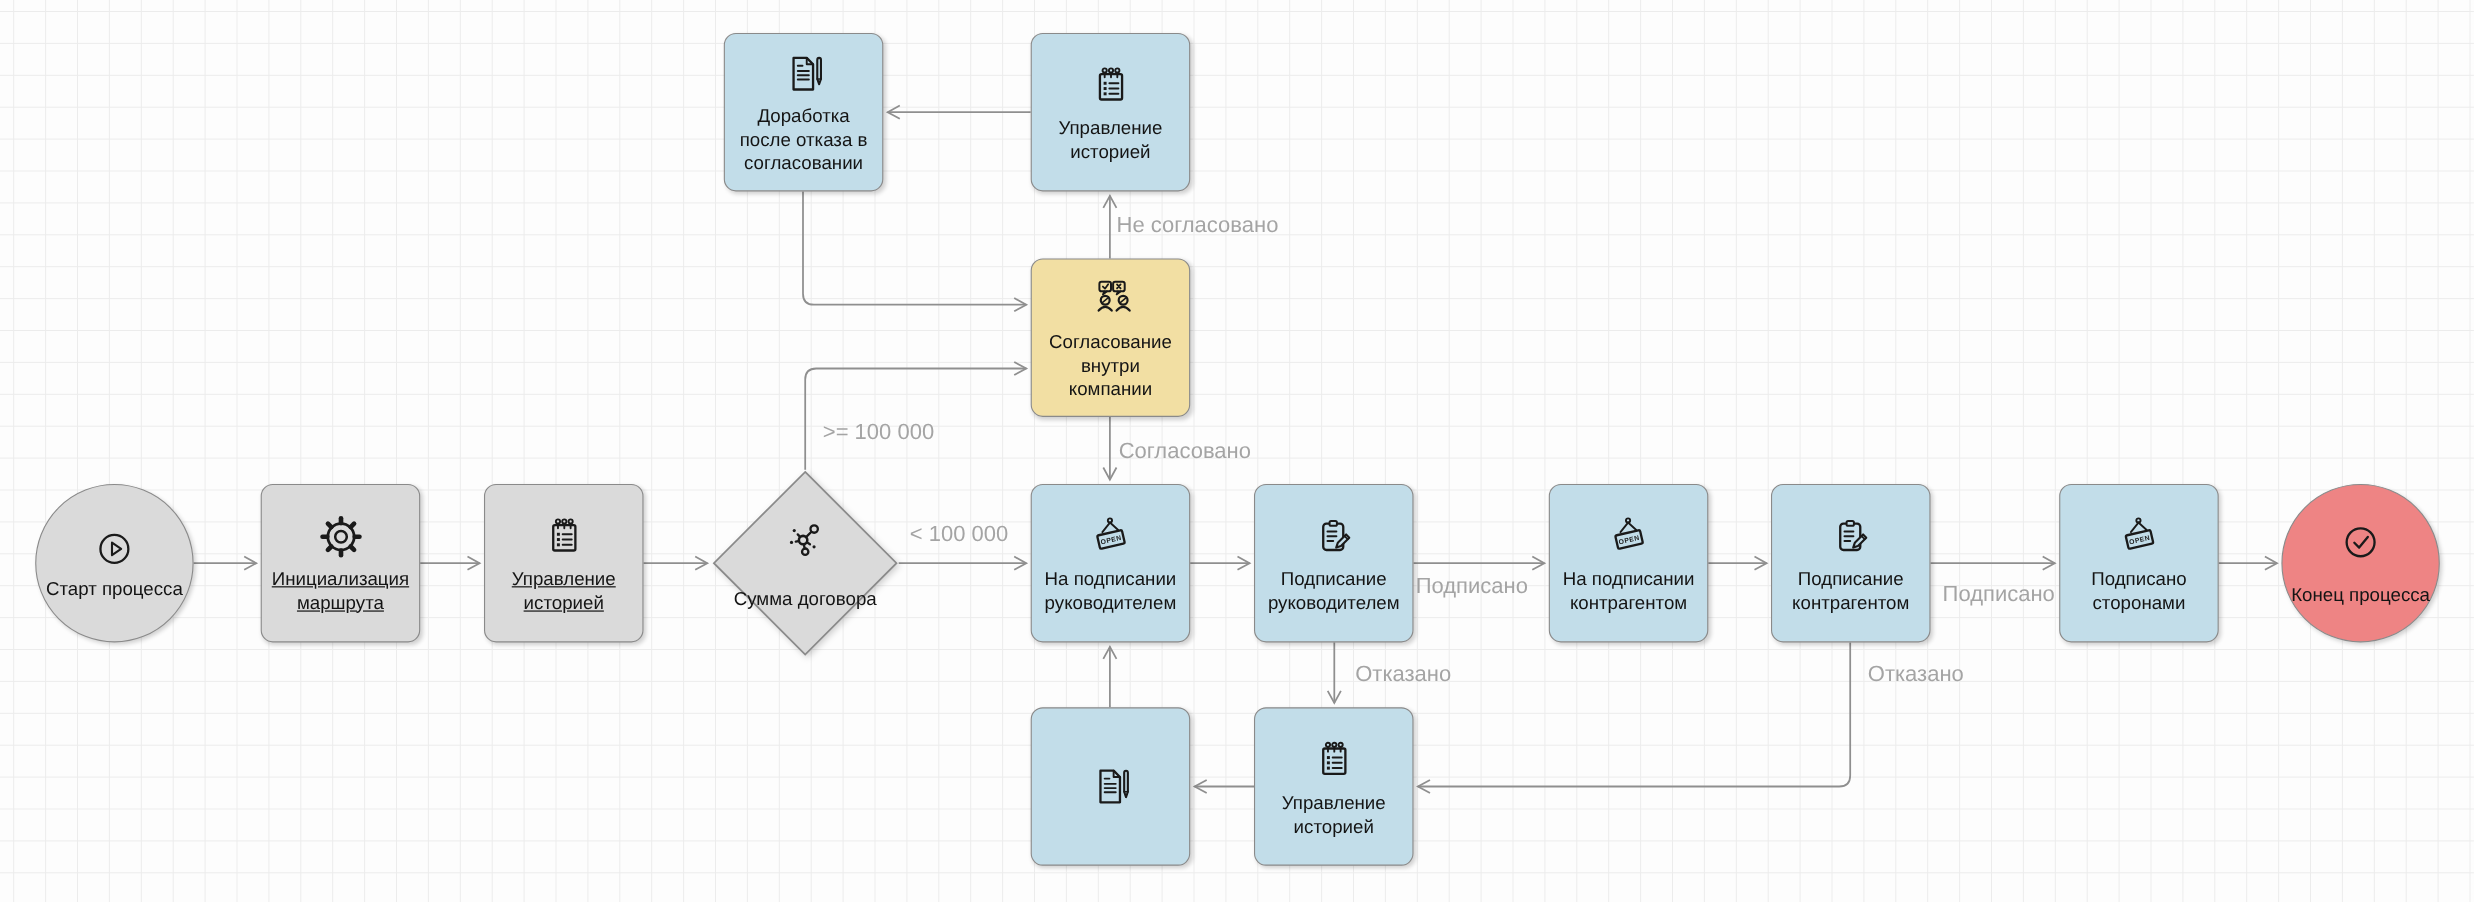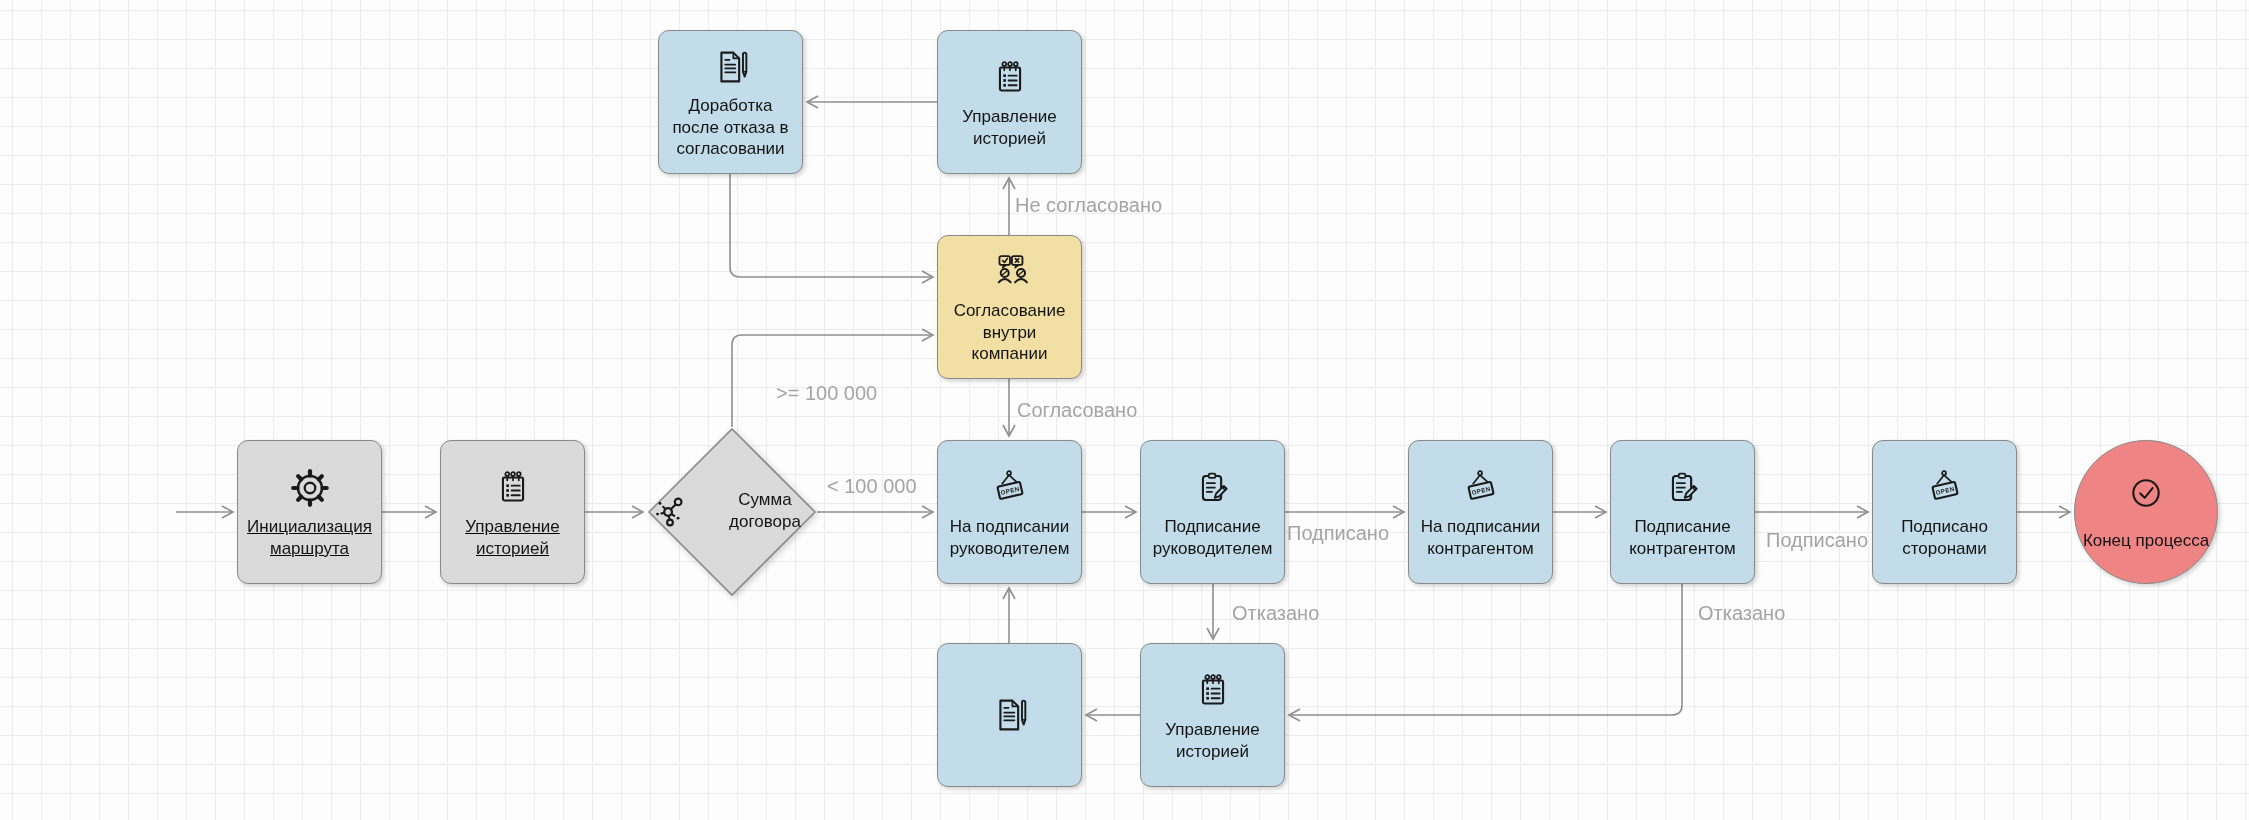--- a/index.html
+++ b/index.html
@@ -27,21 +27,21 @@
   .task--gray{background:#dadada;text-decoration:underline;}
   .task--yellow{background:#f2dfa3;text-align:center;}
   .event{
     width:144px;height:144px;border:1.6px solid #8a8a8a;border-radius:50%;
     box-shadow:2px 2px 4px rgba(0,0,0,.18);padding:6px;
   }
   .event--gray{background:#dadada;}
   .event--red{background:#ee8484;gap:16px;}
   .gateway{width:170px;height:170px;border:none;background:none;}
   .gateway .shape{position:absolute;left:0;top:0;filter:drop-shadow(2px 2px 3px rgba(0,0,0,.18));}
-  .gateway .content{position:relative;display:flex;flex-direction:row;gap:20px;}
+  .gateway .content{position:relative;display:flex;flex-direction:column;align-items:center;gap:20px;}
   .label{font-size:17px;line-height:1.28;color:#141414;}
   .edge-label{position:absolute;font-size:20px;color:#a4a4a4;white-space:nowrap;}
   .icon{display:block;line-height:0;}
   .icon svg{stroke:#1a1a1a;fill:none;stroke-linecap:round;stroke-linejoin:round;}
   .icon svg text{stroke:none;}
 </style>
 </head>
 <body>
 
 <div class="canvas">
@@ -65,29 +65,38 @@
     <path d="M 1285 512 H 1404" marker-end="url(#arr)"></path>
     <path d="M 1213 584 V 639" marker-end="url(#arr)"></path>
     <path d="M 1140 715 H 1086" marker-end="url(#arr)"></path>
     <path d="M 1009 643 V 588" marker-end="url(#arr)"></path>
     <path d="M 1553 512 H 1606" marker-end="url(#arr)"></path>
     <path d="M 1755 512 H 1868" marker-end="url(#arr)"></path>
     <path d="M 1682 584 V 705 Q 1682 715 1672 715 H 1289" marker-end="url(#arr)"></path>
     <path d="M 2017 512 H 2070" marker-end="url(#arr)"></path>
   </svg>
 
-  <span class="edge-label" style="left:776px;top:382px">&gt;= 100 000</span>
+  <span class="edge-label" style="left:748px;top:382px">&gt;= 100 000</span>
   <span class="edge-label" style="left:827px;top:475px">&lt; 100 000</span>
   <span class="edge-label" style="left:1015px;top:194px">Не согласовано</span>
   <span class="edge-label" style="left:1017px;top:399px">Согласовано</span>
   <span class="edge-label" style="left:1287px;top:522px">Подписано</span>
   <span class="edge-label" style="left:1232px;top:602px">Отказано</span>
   <span class="edge-label" style="left:1766px;top:529px">Подписано</span>
   <span class="edge-label" style="left:1698px;top:602px">Отказано</span>
 
+  <div class="node event event--gray" style="left:32px;top:440px">
+    <span class="icon">
+      <svg width="42" height="42" viewBox="0 0 48 48">
+        <circle cx="24" cy="24" r="14.5" stroke-width="2.4"></circle>
+        <path d="M21.5 17.5 L31 24 L21.5 30.5 Z" stroke-width="2.2"></path>
+      </svg>
+    </span>
+    <span class="label">Старт процесса</span>
+  </div>
 
   <div class="node task task--gray" style="left:237px;top:440px">
     <span class="icon">
       <svg width="46" height="46" viewBox="0 0 48 48">
         <circle cx="24" cy="24" r="12.5" stroke-width="2.6"></circle>
         <circle cx="24" cy="24" r="5.5" stroke-width="2.4"></circle>
         <g stroke-width="4.4">
           <line x1="37" y1="24" x2="41.5" y2="24"></line>
             <line x1="33.2" y1="33.2" x2="36.4" y2="36.4"></line>
           <line x1="24" y1="37" x2="24" y2="41.5"></line>

